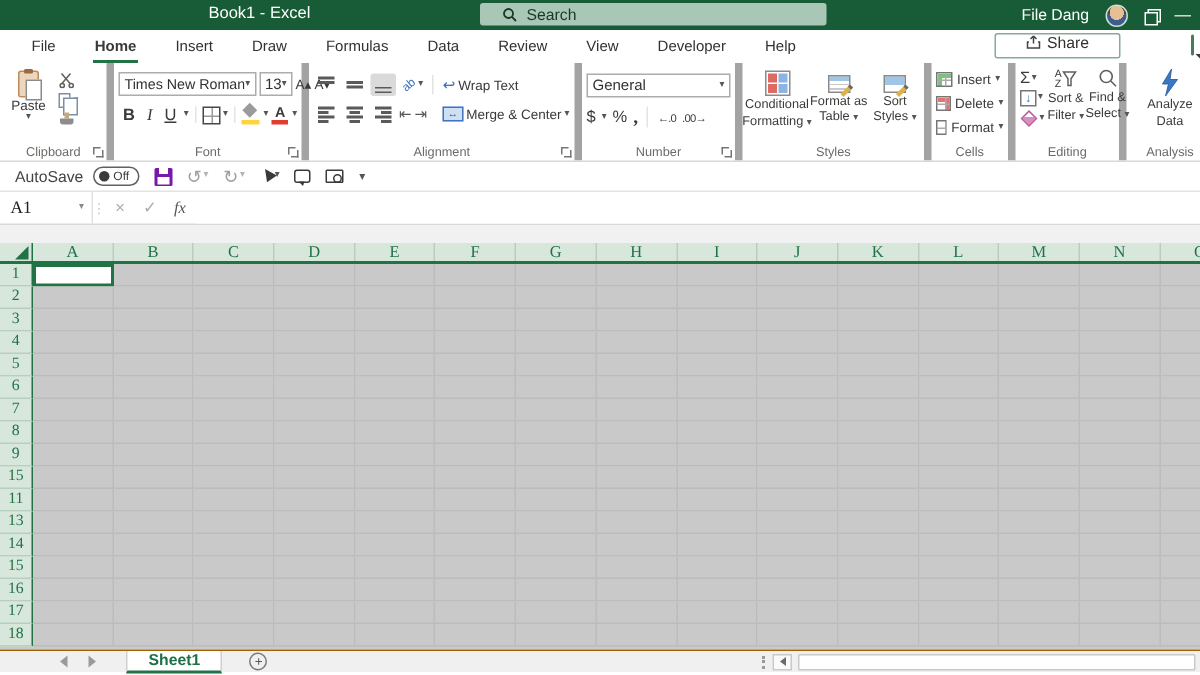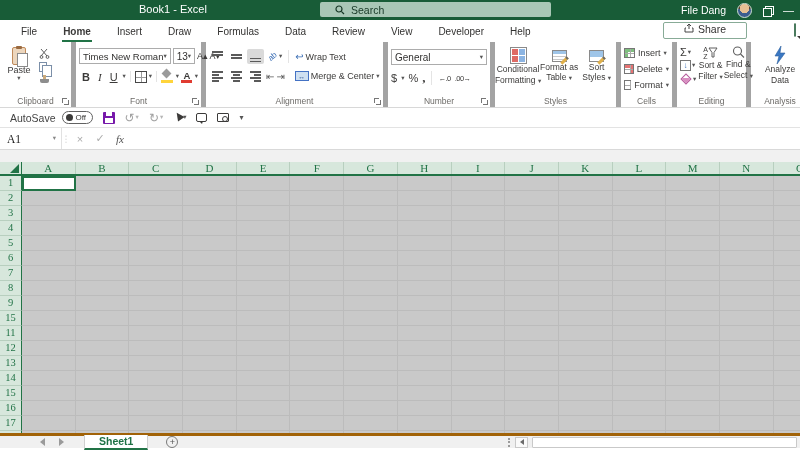--- a/index.html
+++ b/index.html
@@ -157,21 +157,21 @@
   .corner { flex:0 0 22px; position:relative; border-right:1.5px solid #217346; background:#d7e7dc; }
   .corner::after { content:''; position:absolute; right:2px; bottom:1px; border-left:9px solid transparent; border-bottom:9px solid #217346; }
   .col-h { flex:0 0 53.7px; text-align:center; font-family:"Liberation Serif", serif; font-size:11px; line-height:12px; color:#217346; border-right:1px solid #b8cfbf; }
   .grid-body { position:absolute; top:14px; left:0; right:0; bottom:0; overflow:hidden; }
   .grow { display:flex; height:15px; }
   .row-h { flex:0 0 22px; background:#d7e7dc; border-right:1.5px solid #217346; border-bottom:1px solid #b8cfbf; text-align:center; font-family:"Liberation Serif", serif; font-size:10.5px; line-height:14px; color:#217346; }
   .cell { flex:0 0 53.7px; background:#c9c9c9; border-right:1px solid #bcbcbc; border-bottom:1px solid #bcbcbc; }
   .cell.selected { background:#fff; border:2px solid #217346; }
 
   
-  .sheetbar { position:relative; height:15px; background:#f0f0f0; border-top:3px solid #a16207; display:flex; align-items:center; }
+  .sheetbar { position:relative; height:15px; background:#f0f0f0; border-top:1px solid #a16207; display:flex; align-items:center; }
   .nav-tri { width:0; height:0; border-top:4px solid transparent; border-bottom:4px solid transparent; }
   .nav-tri.left { border-right:5px solid #9a9a9a; margin-left:40px; }
   .nav-tri.right { border-left:5px solid #9a9a9a; margin-left:14px; }
   .sheet-tab { margin-left:20px; height:15px; background:#fff; border-left:1px solid #cfcfcf; border-right:1px solid #cfcfcf; border-bottom:2px solid #217346; display:flex; align-items:center; padding:0 14px; font-size:10.5px; font-weight:bold; color:#1e7145; }
   .add-sheet { margin-left:18px; width:12px; height:12px; border:1px solid #7a7a7a; border-radius:50%; display:flex; align-items:center; justify-content:center; font-size:9px; color:#555; line-height:1; }
   .hscroll { position:absolute; left:508px; right:3px; top:1px; bottom:1px; display:flex; align-items:center; gap:4px; }
   .hs-dots { width:3px; height:9px; border-left:2px dotted #9a9a9a; }
   .hs-arrow { width:13px; height:11px; background:#fafafa; border:1px solid #c9c9c9; display:flex; align-items:center; justify-content:center; }
   .hs-arrow .nav-tri.left { margin:0; border-right-color:#6a6a6a; border-top-width:3px; border-bottom-width:3px; border-right-width:4px; }
   .hs-thumb { flex:1; height:11px; background:#fff; border:1px solid #c9c9c9; border-radius:1px; }
@@ -742,38 +742,20 @@
           <div class="cell"></div>
           <div class="cell"></div>
           <div class="cell"></div>
           <div class="cell"></div>
           <div class="cell"></div>
           <div class="cell"></div>
           <div class="cell"></div>
           <div class="cell"></div>
         </div>
         <div class="grow">
-          <div class="row-h">12</div>
-          <div class="cell"></div>
-          <div class="cell"></div>
-          <div class="cell"></div>
-          <div class="cell"></div>
-          <div class="cell"></div>
-          <div class="cell"></div>
-          <div class="cell"></div>
-          <div class="cell"></div>
-          <div class="cell"></div>
-          <div class="cell"></div>
-          <div class="cell"></div>
-          <div class="cell"></div>
-          <div class="cell"></div>
-          <div class="cell"></div>
-          <div class="cell"></div>
-        </div>
-        <div class="grow">
           <div class="row-h">13</div>
           <div class="cell"></div>
           <div class="cell"></div>
           <div class="cell"></div>
           <div class="cell"></div>
           <div class="cell"></div>
           <div class="cell"></div>
           <div class="cell"></div>
           <div class="cell"></div>
           <div class="cell"></div>

